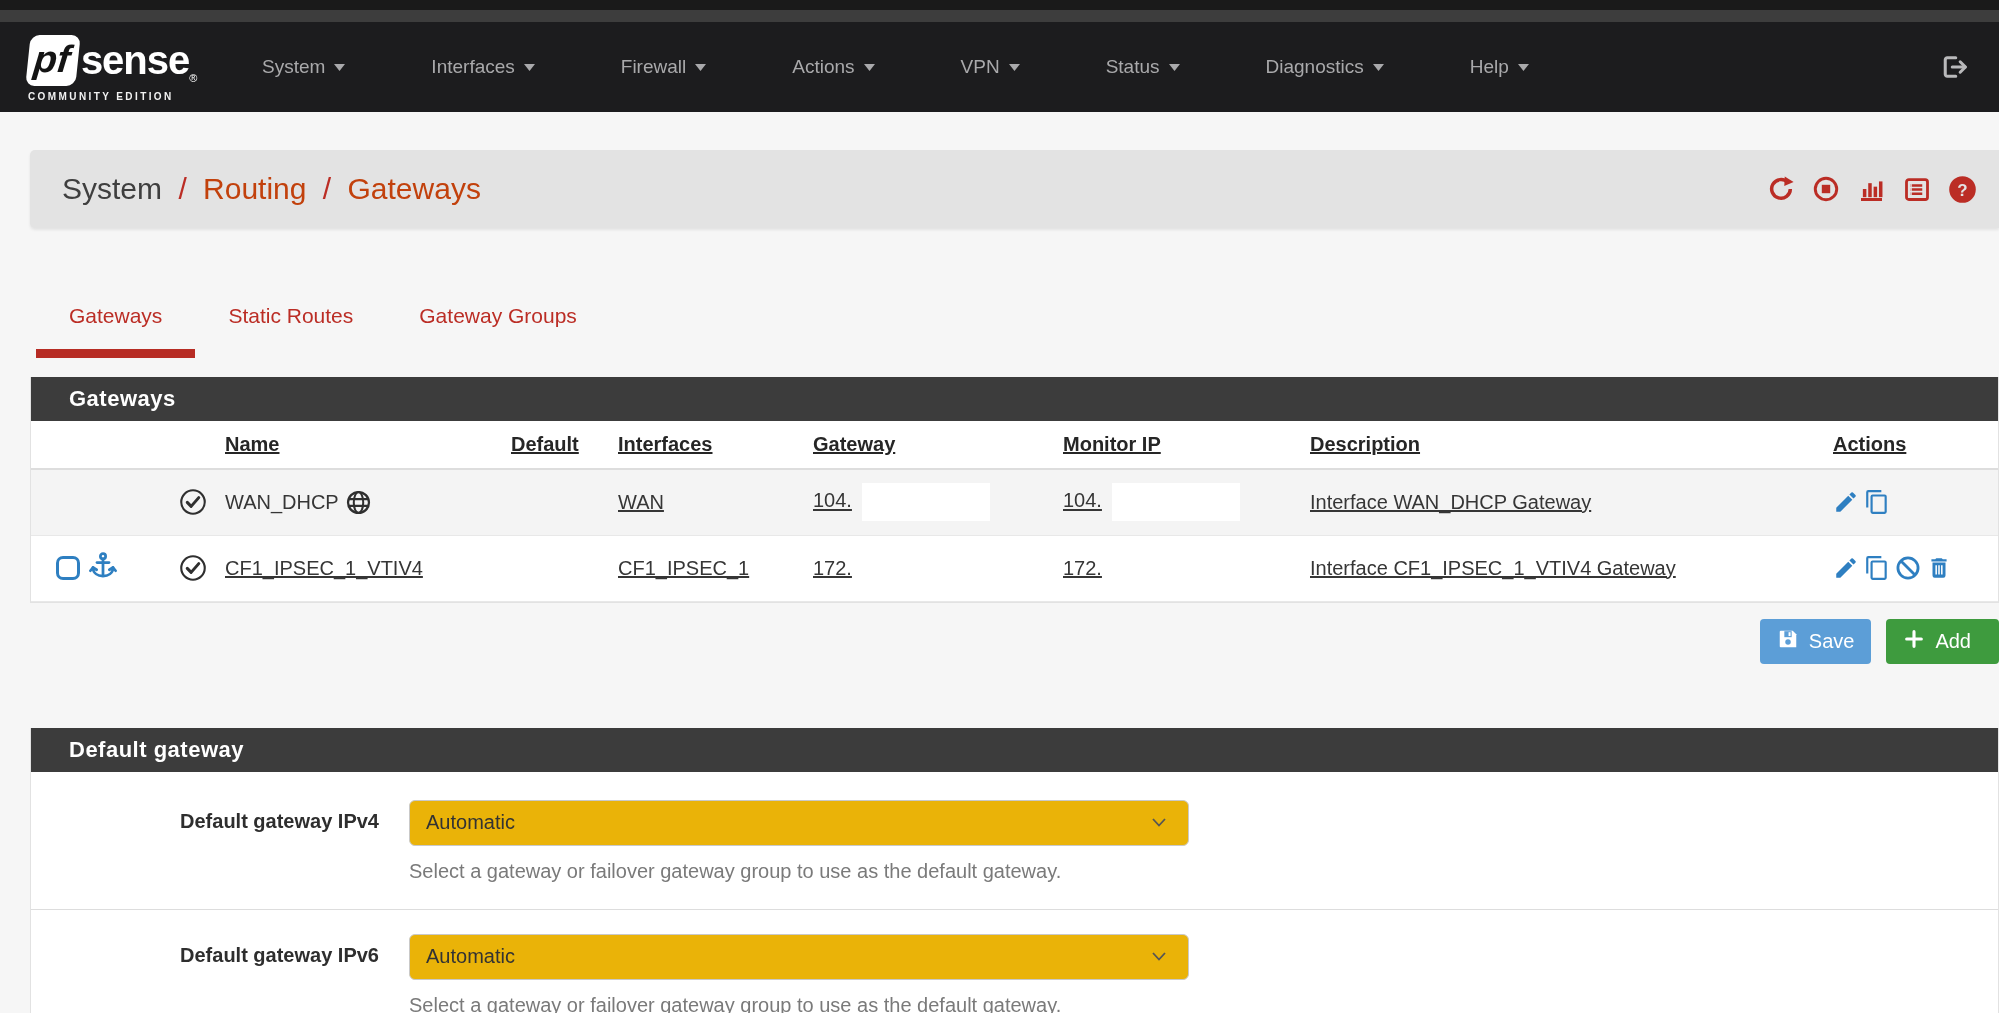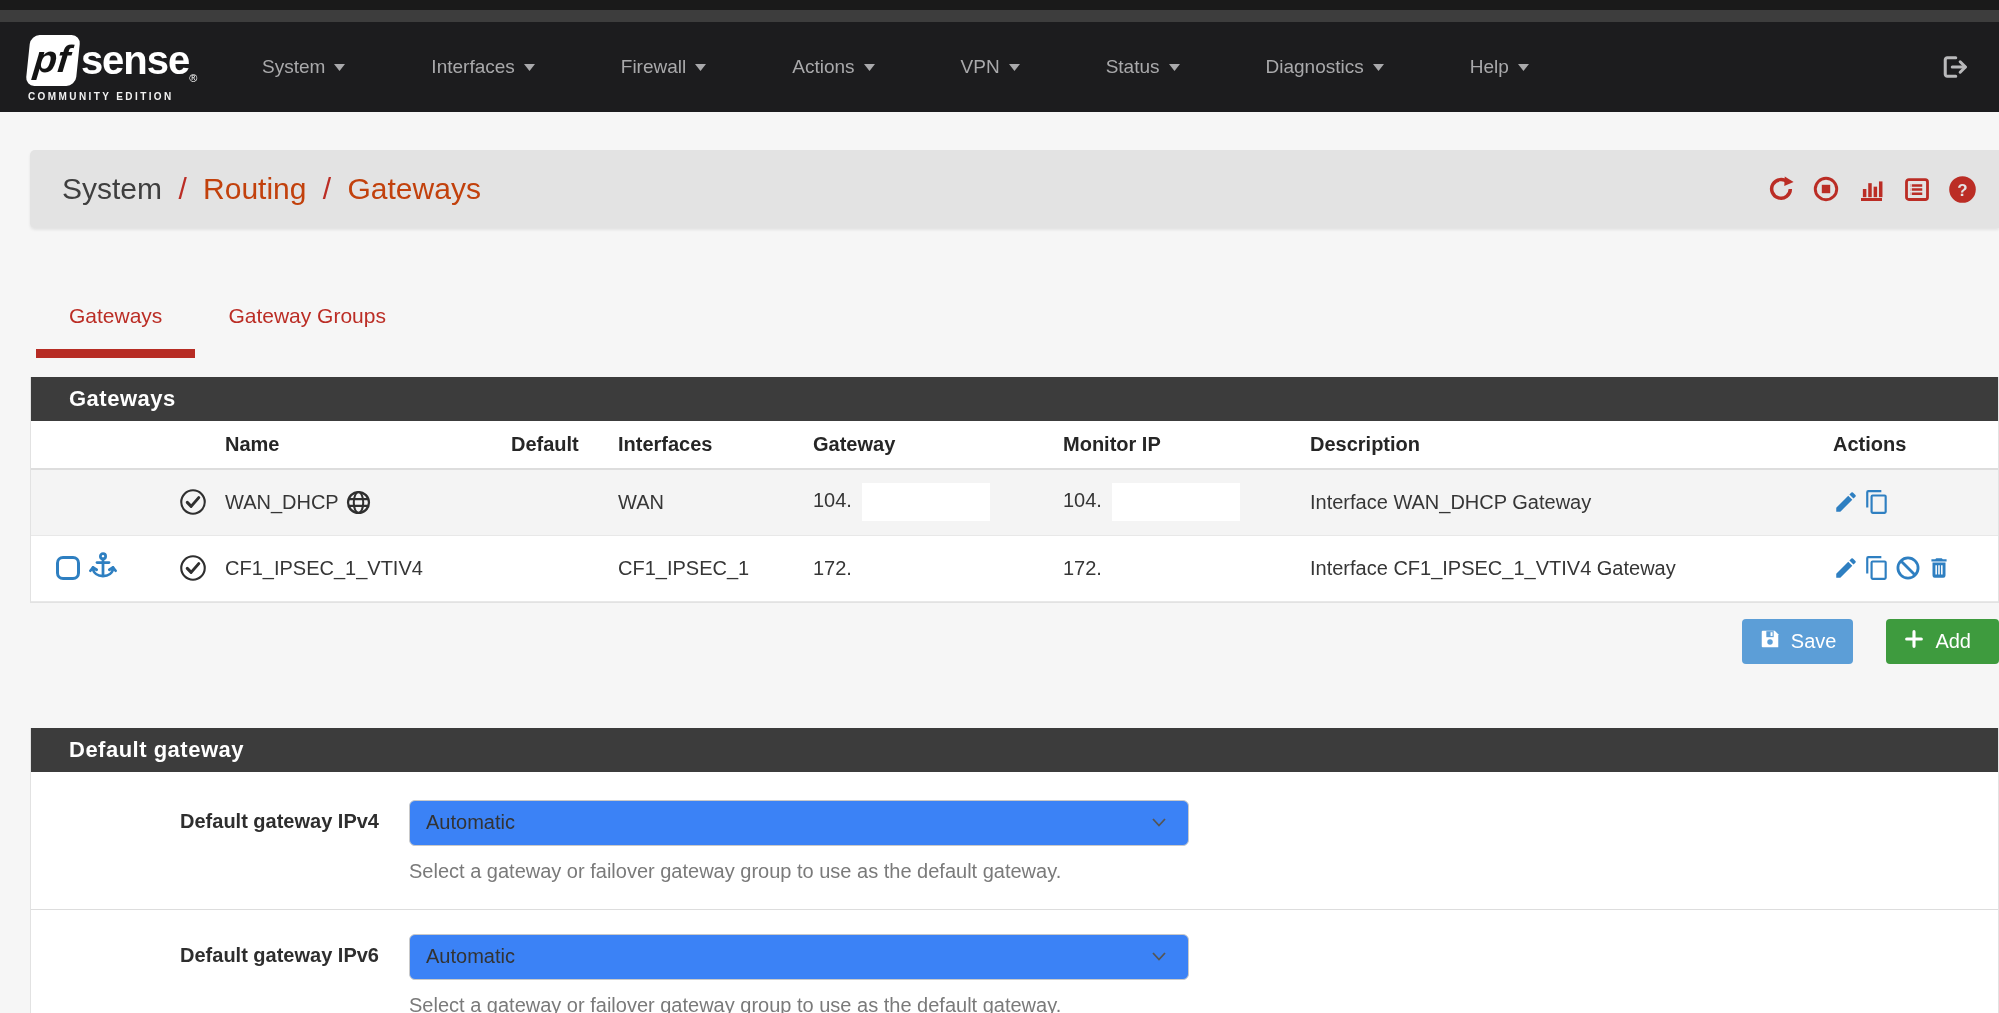--- a/index.html
+++ b/index.html
@@ -46,46 +46,46 @@
   .panel-heading { height:44px; background:#3c3c3c; color:#ffffff; font-size:22px; font-weight:bold;
                    display:flex; align-items:center; padding-left:38px; letter-spacing:0.5px; }
   .gateways-panel { margin-top:19px; }
 
   
   table.gw { width:100%; border-collapse:collapse; table-layout:fixed; font-size:20px; color:#363636; }
   table.gw thead th { font-weight:bold; color:#262626; text-align:left; height:48px; border-bottom:2px solid #dddddd; }
   table.gw td { height:66px; vertical-align:middle; }
   table.gw tbody tr { border-bottom:1px solid #e8e8e8; }
   table.gw tbody tr.stripe { background:#f4f4f4; }
-  th, td { padding-left:10px; }
+  th, td { padding-left:10px;text-decoration:underline; }
   th.c-sel, td.c-sel { padding-left:25px; }
   th.c-name, td.c-name { padding-left:0; }
   td.c-status { text-align:center; padding-left:0; }
   .name-wrap { display:inline-flex; align-items:center; gap:6px; }
   .redact { display:inline-block; width:128px; height:38px; background:#ffffff; vertical-align:middle; margin-left:10px; }
   .sel-icons { display:flex; align-items:center; gap:8px; color:#2e7fc1; }
   .square-ico { width:24px; height:24px; border:3.5px solid #2e7fc1; border-radius:7px; }
   .row-actions { display:flex; align-items:center; gap:5px; color:#2e7fc1; }
   .row-actions .icn { cursor:pointer; display:flex; }
   .status-ico, .globe-ico { color:#2f2f2f; display:inline-flex; vertical-align:middle; }
 
   
-  .btn-row { margin:16px 0 0 30px; width:1969px; display:flex; justify-content:flex-end; gap:33px; }
+  .btn-row { margin:16px 0 0 30px; width:1969px; display:flex; justify-content:flex-end; gap:15px; }
   .btn { display:flex; align-items:center; gap:10px; font-size:20px; color:#ffffff; border:none;
          border-radius:4px; padding:9px 17px; cursor:pointer; font-family:"Liberation Sans", sans-serif; }
   .btn-save { background:#5c9ed7; }
   .btn-add { background:#3e9b3e; padding-right:28px; }
 
   
   .dg-panel { margin-top:64px; }
   .form-row { display:flex; padding:28px 0 0 0; }
   .form-row + .form-row { border-top:1px solid #dddddd; margin-top:26px; padding-top:24px; }
   .form-label { width:348px; text-align:right; font-weight:bold; font-size:20px; color:#2e2e2e; padding-top:10px; }
   .form-control { margin-left:30px; }
-  .select-box { width:780px; height:46px; border:1px solid #c9c9c9; border-radius:6px; background:#3b82f6;
+  .select-box { width:780px; height:46px; border:1px solid #c9c9c9; border-radius:6px; background:#eab308;
                 display:flex; align-items:center; justify-content:space-between; padding:0 22px 0 16px;
                 font-size:20px; color:#333333; cursor:pointer; }
   .select-box svg { color:#555; }
   .form-help { font-size:20px; color:#7a7a7a; margin-top:14px; }
 </style>
 </head>
 <body>
 
 <div class="screen">
   <div class="top-edge"></div>
@@ -201,20 +201,23 @@
             <circle cx="12" cy="12" r="11" fill="currentColor"></circle>
             <text x="12" y="17" text-anchor="middle" font-size="14" font-weight="bold" fill="#e3e3e3" font-family="Liberation Sans, sans-serif">?</text>
           </svg>
       </span>
     </div>
   </div>
 
   <div class="tabs">
     <div class="tab active">
       <span>Gateways</span>
+    </div>
+    <div class="tab">
+      <span>Static Routes</span>
     </div>
     <div class="tab">
       <span>Gateway Groups</span>
     </div>
   </div>
 
   <section class="panel gateways-panel">
     <div class="panel-heading">Gateways</div>
     <table class="gw">
       <colgroup>

